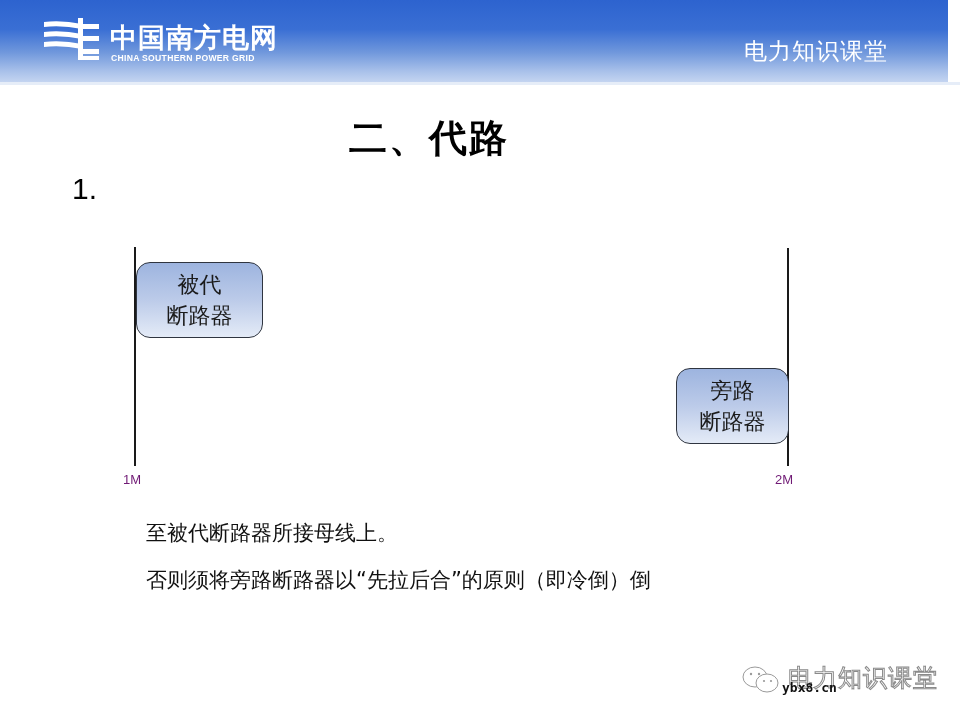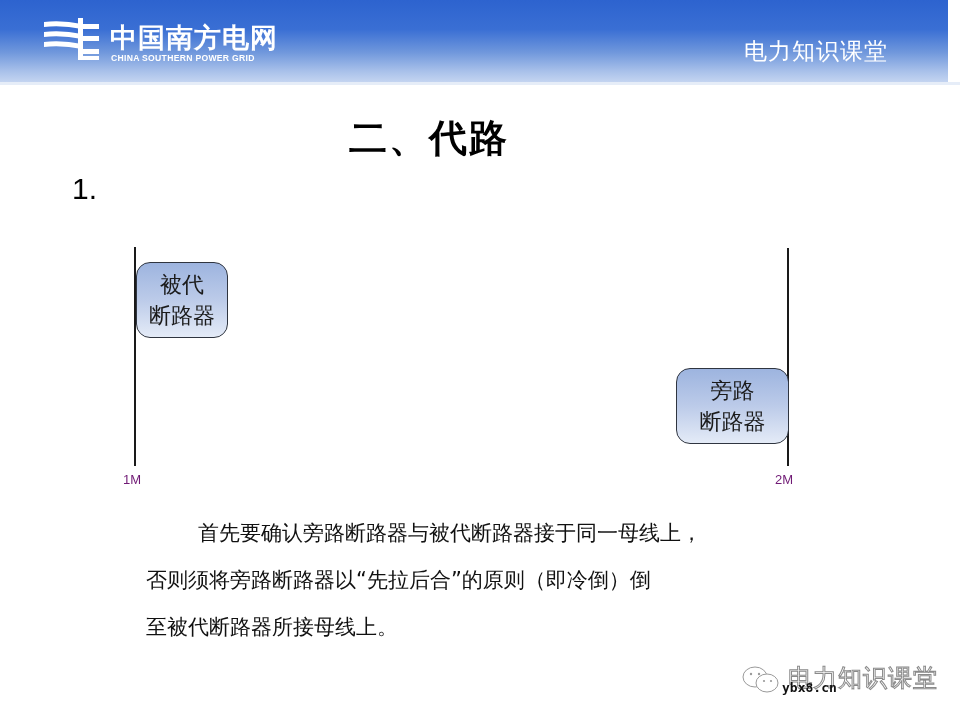--- a/index.html
+++ b/index.html
@@ -90,35 +90,34 @@
   <span class="num">1.</span>
 </div>
 
 <div>
   <div class="bus" style="left:134px; top:247px; height:219px;"></div>
   <div class="bus-label" style="left:123px; top:472px;">1M</div>
 
   <div class="bus" style="left:787px; top:248px; height:218px;"></div>
   <div class="bus-label" style="left:775px; top:472px;">2M</div>
 
-  <div class="breaker" style="left:136px; top:262px; width:92px; height:76px;">
+  <div class="breaker" style="left:136px; top:262px; width:127px; height:76px;">
     <span>被代</span>
     <span>断路器</span>
   </div>
 
   <div class="breaker" style="left:676px; top:368px; width:113px; height:76px;">
     <span>旁路</span>
     <span>断路器</span>
   </div>
 </div>
 
 <div class="para">
-  <div class="line first">首先要确认旁路断路器与被代断路器接于同一母线上，</div>
+  <div class="line">至被代断路器所接母线上。</div>
   <div class="line">否则须将旁路断路器以“先拉后合”的原则（即冷倒）倒</div>
-  <div class="line">至被代断路器所接母线上。</div>
 </div>
 
 <div class="watermark">
   <svg class="wm-icon" viewBox="0 0 44 32">
     <ellipse cx="15" cy="13" rx="12" ry="10" fill="#ffffff" stroke="#9a9a9a" stroke-width="1"></ellipse>
     <ellipse cx="27" cy="19" rx="11" ry="9" fill="#ffffff" stroke="#9a9a9a" stroke-width="1"></ellipse>
     <circle cx="11" cy="10" r="1.2" fill="#9a9a9a"></circle>
     <circle cx="19" cy="10" r="1.2" fill="#9a9a9a"></circle>
     <circle cx="24" cy="17" r="1.1" fill="#9a9a9a"></circle>
     <circle cx="31" cy="17" r="1.1" fill="#9a9a9a"></circle>

